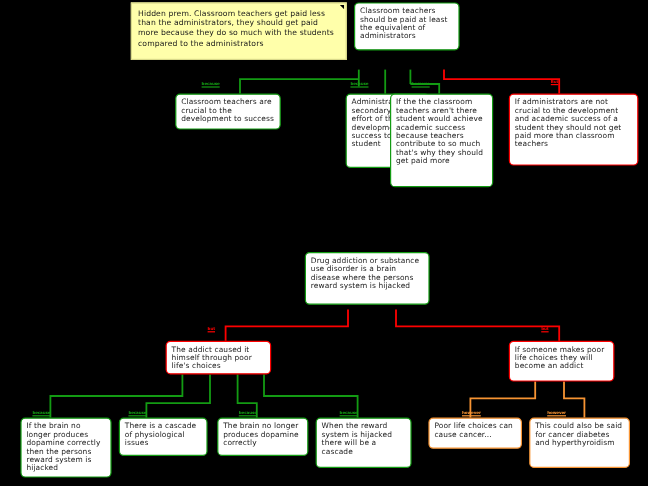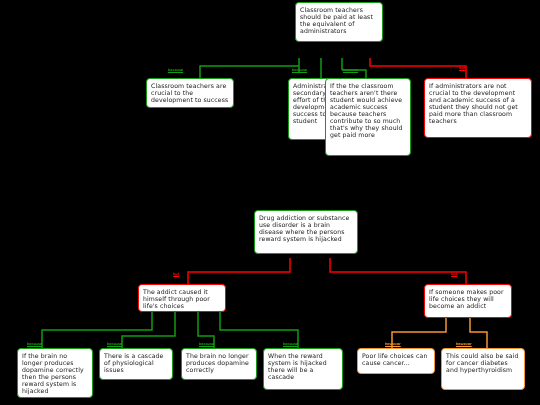--- a/index.html
+++ b/index.html
@@ -44,20 +44,24 @@
       <path d="M152,312 L152,330 L42,330 L42,348" stroke="#139b13"></path>
       <path d="M175,312 L175,336 L122,336 L122,348" stroke="#139b13"></path>
       <path d="M198,312 L198,336 L214,336 L214,348" stroke="#139b13"></path>
       <path d="M220,312 L220,330 L298,330 L298,348" stroke="#139b13"></path>
 
       <path d="M446,318 L446,332 L392,332 L392,348" stroke="#f79433"></path>
       <path d="M470,318 L470,332 L487,332 L487,348" stroke="#f79433"></path>
     </g>
   </svg>
 
+  <div class="node note" style="left:109px;top:2px;width:180px;height:48px;">
+    <span class="note-fold"></span>
+    <span>Hidden prem. Classroom teachers get paid less than the administrators, they should get paid more because they do so much with the students compared to the administrators</span>
+  </div>
 
   <div class="node green" style="left:295px;top:2px;width:88px;height:40px;">Classroom teachers should be paid at least the equivalent of administrators</div>
 
   <span class="elabel g" style="left:168px;top:68px;">because</span>
   <span class="elabel g" style="left:292px;top:68px;">because</span>
   <span class="elabel g" style="left:343px;top:68px;">because</span>
   <span class="elabel r" style="left:459px;top:66px;">But</span>
 
   <div class="node green" style="left:146px;top:78px;width:88px;height:30px;">Classroom teachers are crucial to the development to success</div>
 

